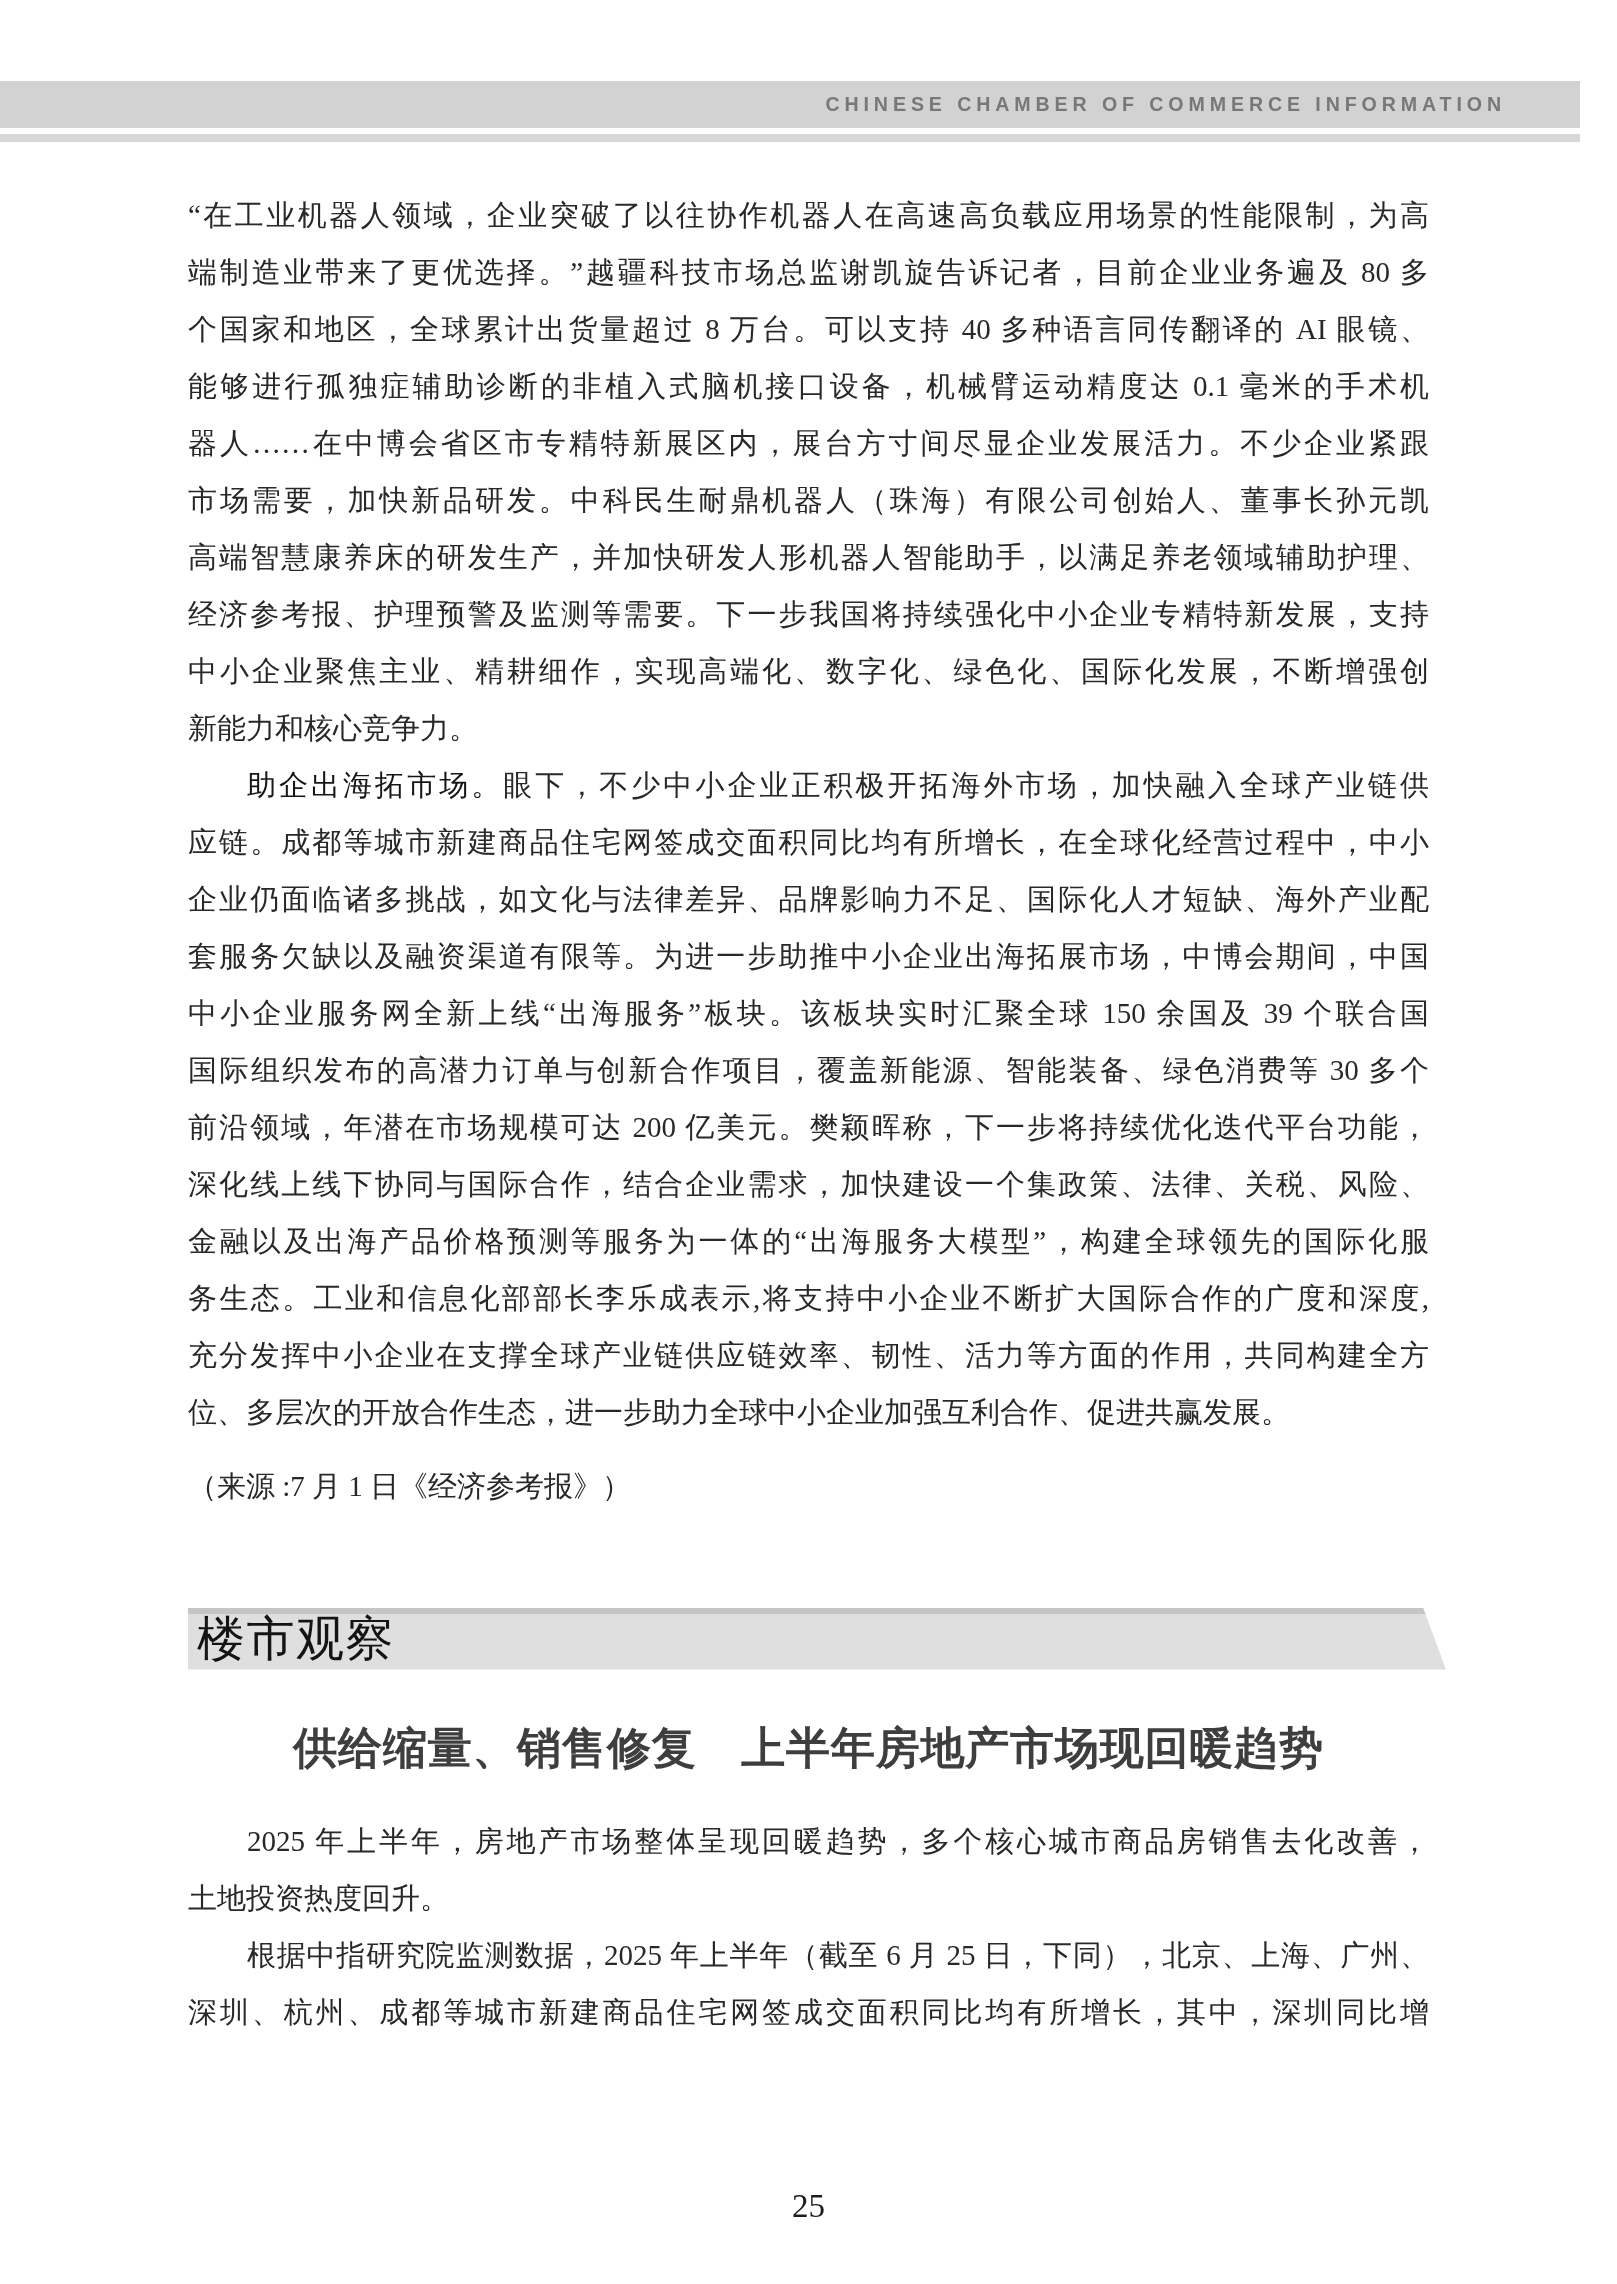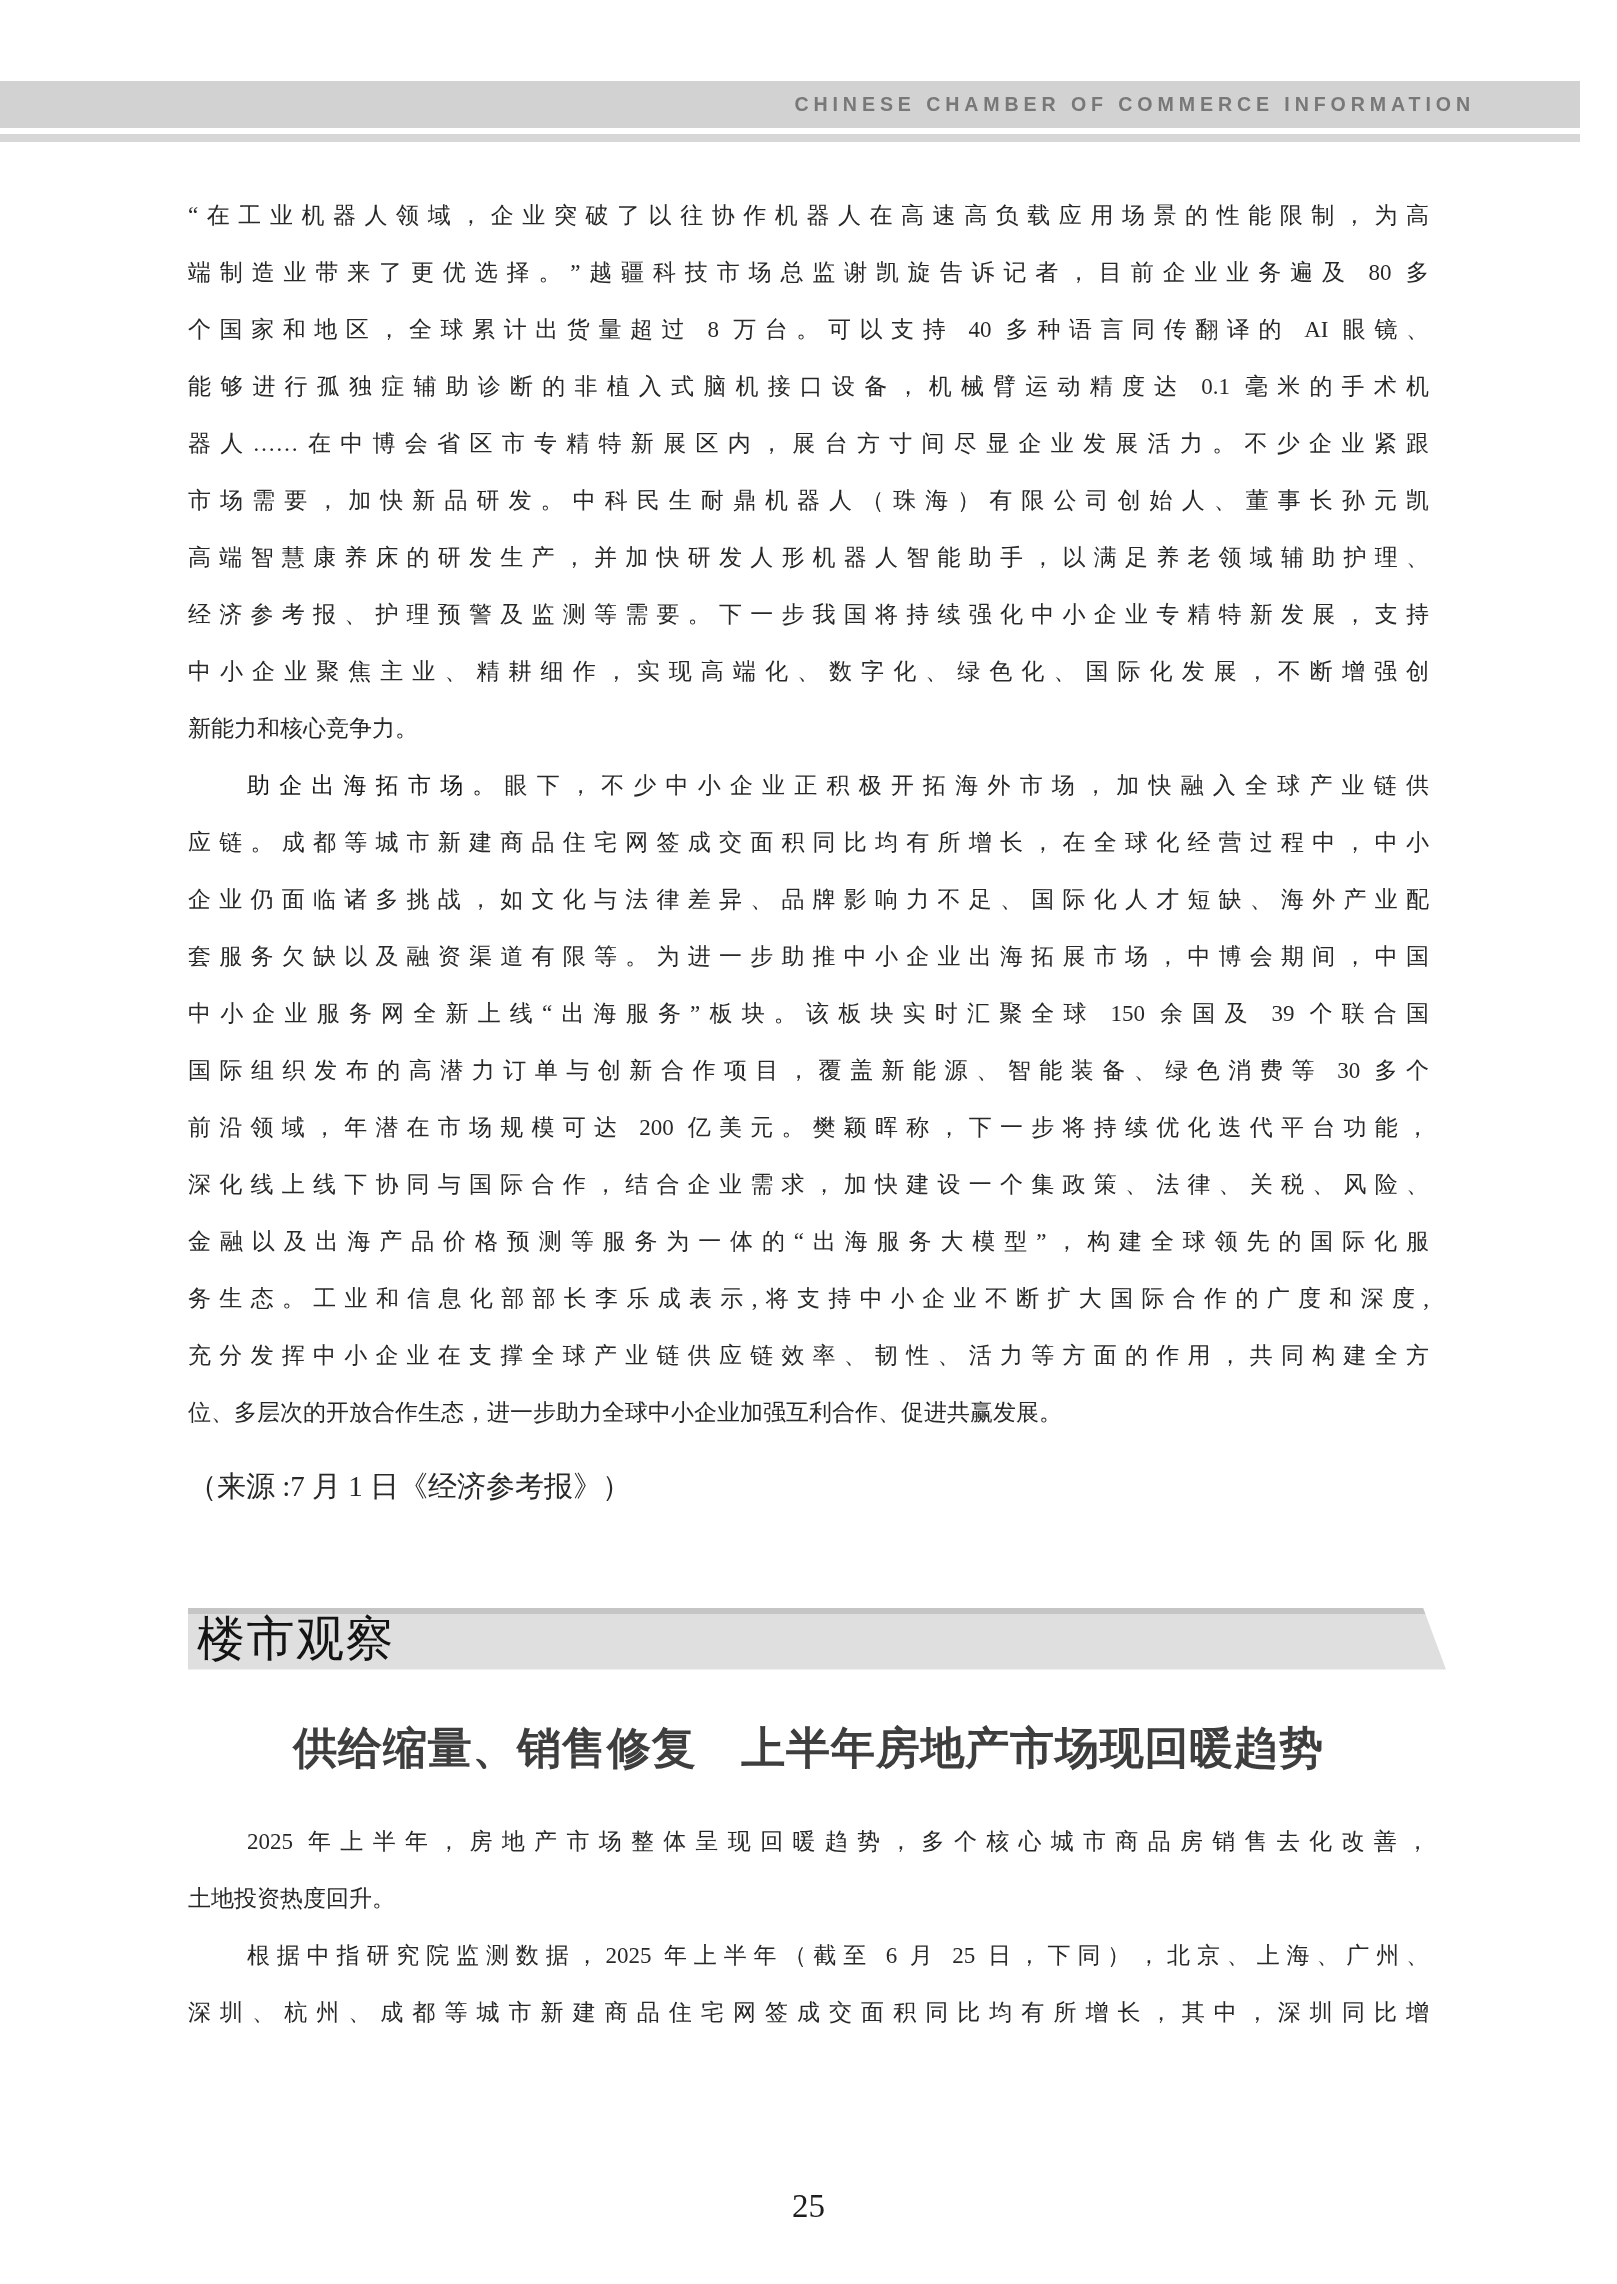--- a/index.html
+++ b/index.html
@@ -8,28 +8,28 @@
     width:1617px; height:2284px; position:relative;
     font-family:"Liberation Serif","DejaVu Serif",serif;
   }
   .hbar {
     position:absolute; left:0; width:1580px;
     background:var(--bar-gray,#d2d2d2);
   }
   .hbar1 { top:81px; height:47px; }
   .hbar2 { top:134px; height:8.3px; background:var(--bar-gray-2,#d7d7d7); }
   .motto {
-    height:47px; line-height:47px; text-align:right; padding-right:105px;
+    height:47px; line-height:47px; text-align:right; padding-right:74px;
     font-family:"Liberation Sans","DejaVu Sans",sans-serif;
     font-size:19.6px; letter-spacing:4.9px; font-weight:bold;
     color:var(--motto,#787878);
   }
   .content { position:absolute; left:188px; top:187px; width:1241px; }
   .line {
-    font-size:23px; line-height:57px; height:57px;
+    font-size:29px; line-height:57px; height:57px;
     color:var(--body-text,#282828);
     text-align:justify;
   }
   .line.just { text-align-last:justify; }
   .line.indent { text-indent:59px; }
   .line b {
     font-family:"Liberation Sans","DejaVu Sans",sans-serif;
     font-weight:normal; color:#161616;
   }
   .source-line {

